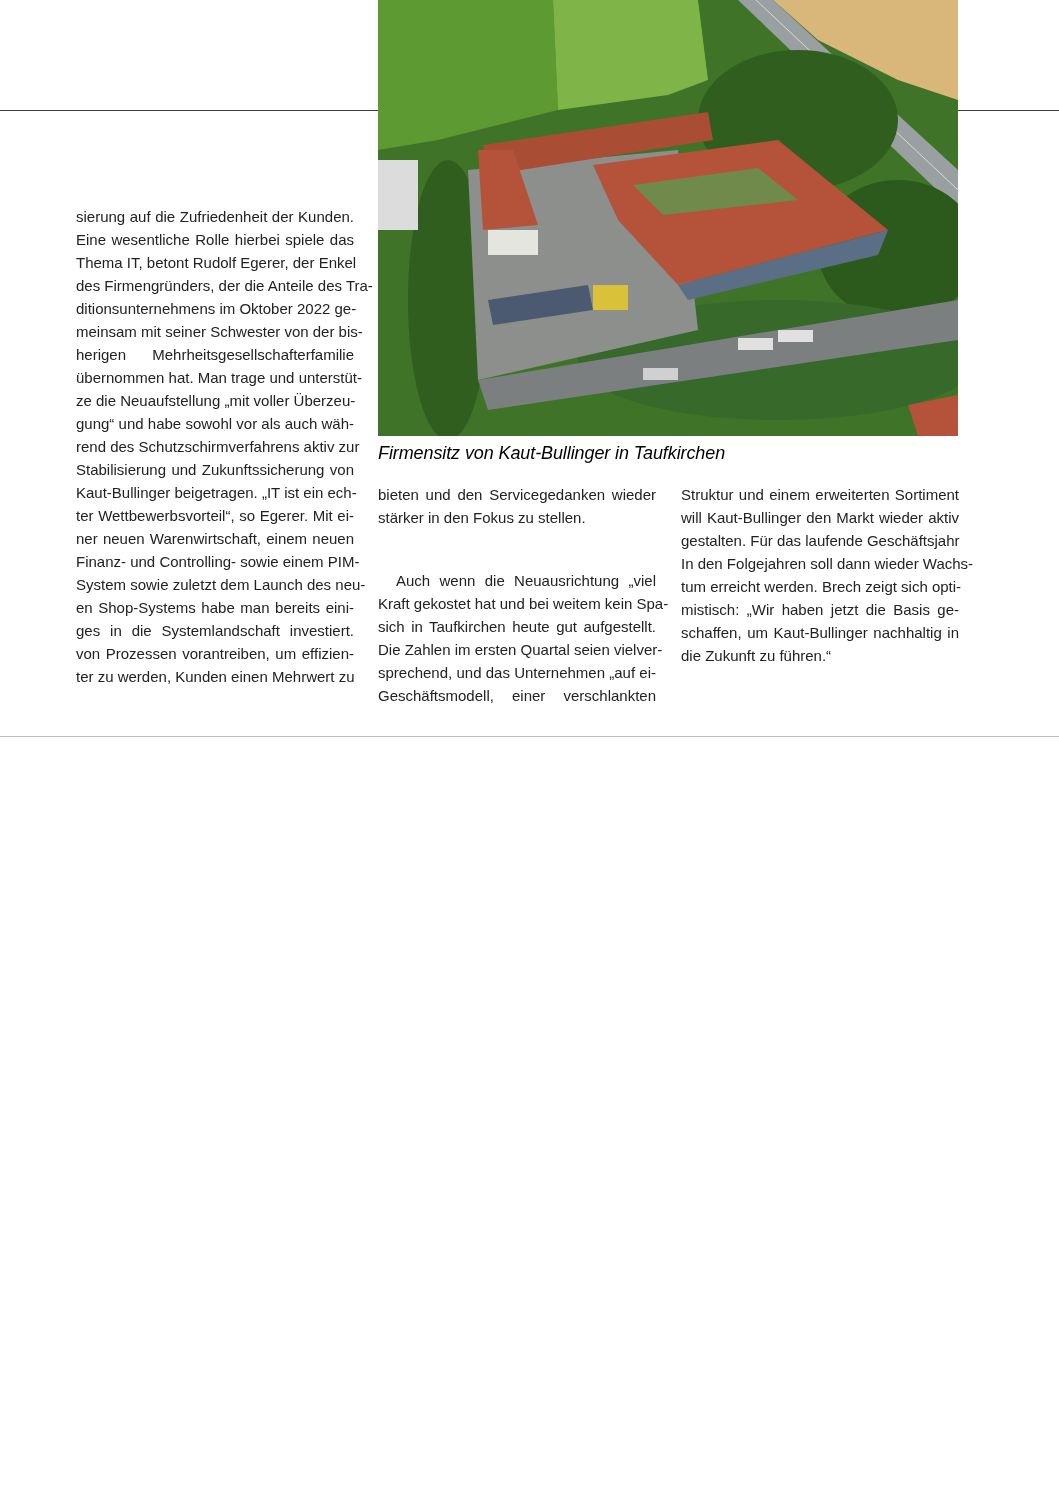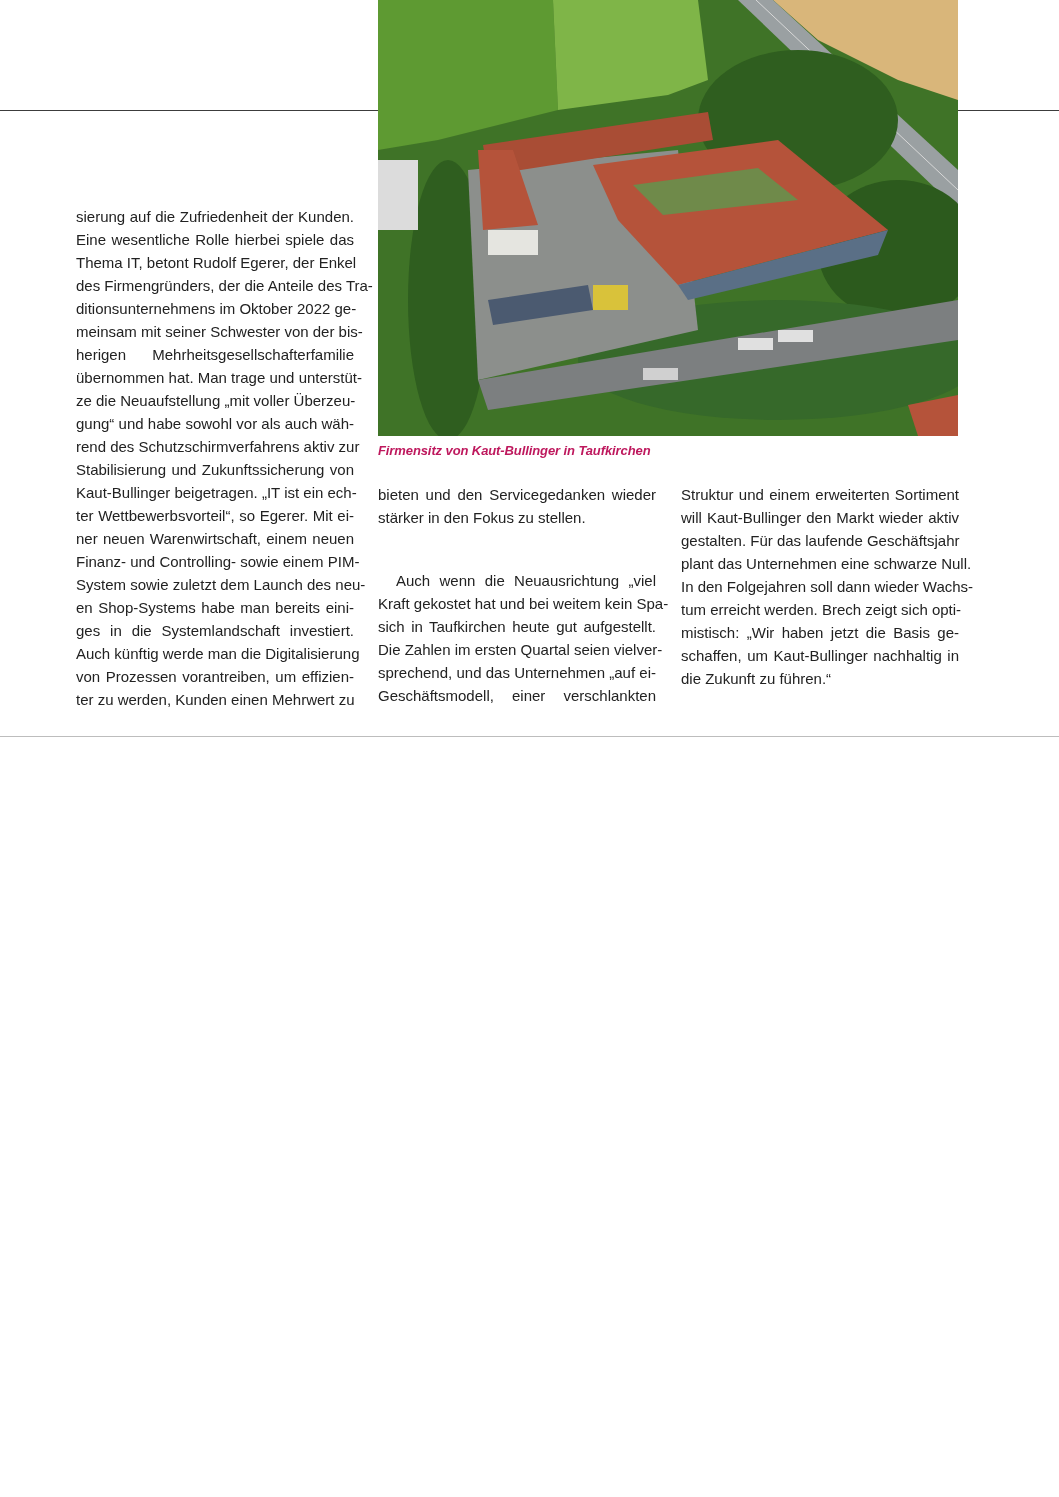--- a/index.html
+++ b/index.html
@@ -39,24 +39,24 @@
       height: 436px;
       overflow: hidden;
       background: #4a7a2a;
     }
     .photo svg { display: block; }
     .caption {
       position: absolute;
       left: 378px;
       top: 443px;
       width: 600px;
-      font-size: 13px;
-      font-weight: bold;
+      font-size: 18px;
+      font-weight: normal;
       font-style: italic;
-      color: #be185d;
+      color: #000000;
       letter-spacing: -0.1px;
     }
     .col {
       position: absolute;
       width: 278px;
       font-size: 15px;
       line-height: 23px;
       color: #222;
     }
     .col .line {
@@ -143,41 +143,39 @@
   <span class="line">gung“ und habe sowohl vor als auch wäh-</span>
   <span class="line">rend des Schutzschirmverfahrens aktiv zur</span>
   <span class="line">Stabilisierung und Zukunftssicherung von</span>
   <span class="line">Kaut-Bullinger beigetragen. „IT ist ein ech-</span>
   <span class="line">ter Wettbewerbsvorteil“, so Egerer. Mit ei-</span>
   <span class="line">ner neuen Warenwirtschaft, einem neuen</span>
   <span class="line">Finanz- und Controlling- sowie einem PIM-</span>
   <span class="line">System sowie zuletzt dem Launch des neu-</span>
   <span class="line">en Shop-Systems habe man bereits eini-</span>
   <span class="line">ges in die Systemlandschaft investiert.</span>
-  <span class="line">Auch künftig werde man die Digitalisierung</span>
   <span class="line">von Prozessen vorantreiben, um effizien-</span>
   <span class="line">ter zu werden, Kunden einen Mehrwert zu</span>
 </div>
 
 <div class="col col2">
   <span class="line">bieten und den Servicegedanken wieder</span>
   <span class="line last">stärker in den Fokus zu stellen.</span>
   <span class="line indent">Auch wenn die Neuausrichtung „viel</span>
   <span class="line">Kraft gekostet hat und bei weitem kein Spa-</span>
   <span class="line">sich in Taufkirchen heute gut aufgestellt.</span>
   <span class="line">Die Zahlen im ersten Quartal seien vielver-</span>
   <span class="line">sprechend, und das Unternehmen „auf ei-</span>
   <span class="line">Geschäftsmodell, einer verschlankten</span>
 </div>
 
 <div class="col col3">
   <span class="line">Struktur und einem erweiterten Sortiment</span>
   <span class="line">will Kaut-Bullinger den Markt wieder aktiv</span>
   <span class="line">gestalten. Für das laufende Geschäftsjahr</span>
-  <span class="line">plant das Unternehmen eine schwarze Null.</span>
   <span class="line">In den Folgejahren soll dann wieder Wachs-</span>
   <span class="line">tum erreicht werden. Brech zeigt sich opti-</span>
   <span class="line">mistisch: „Wir haben jetzt die Basis ge-</span>
   <span class="line">schaffen, um Kaut-Bullinger nachhaltig in</span>
   <span class="line last">die Zukunft zu führen.“</span>
 </div>
 
 <div class="rule-bottom"></div>
 
 </body></html>

